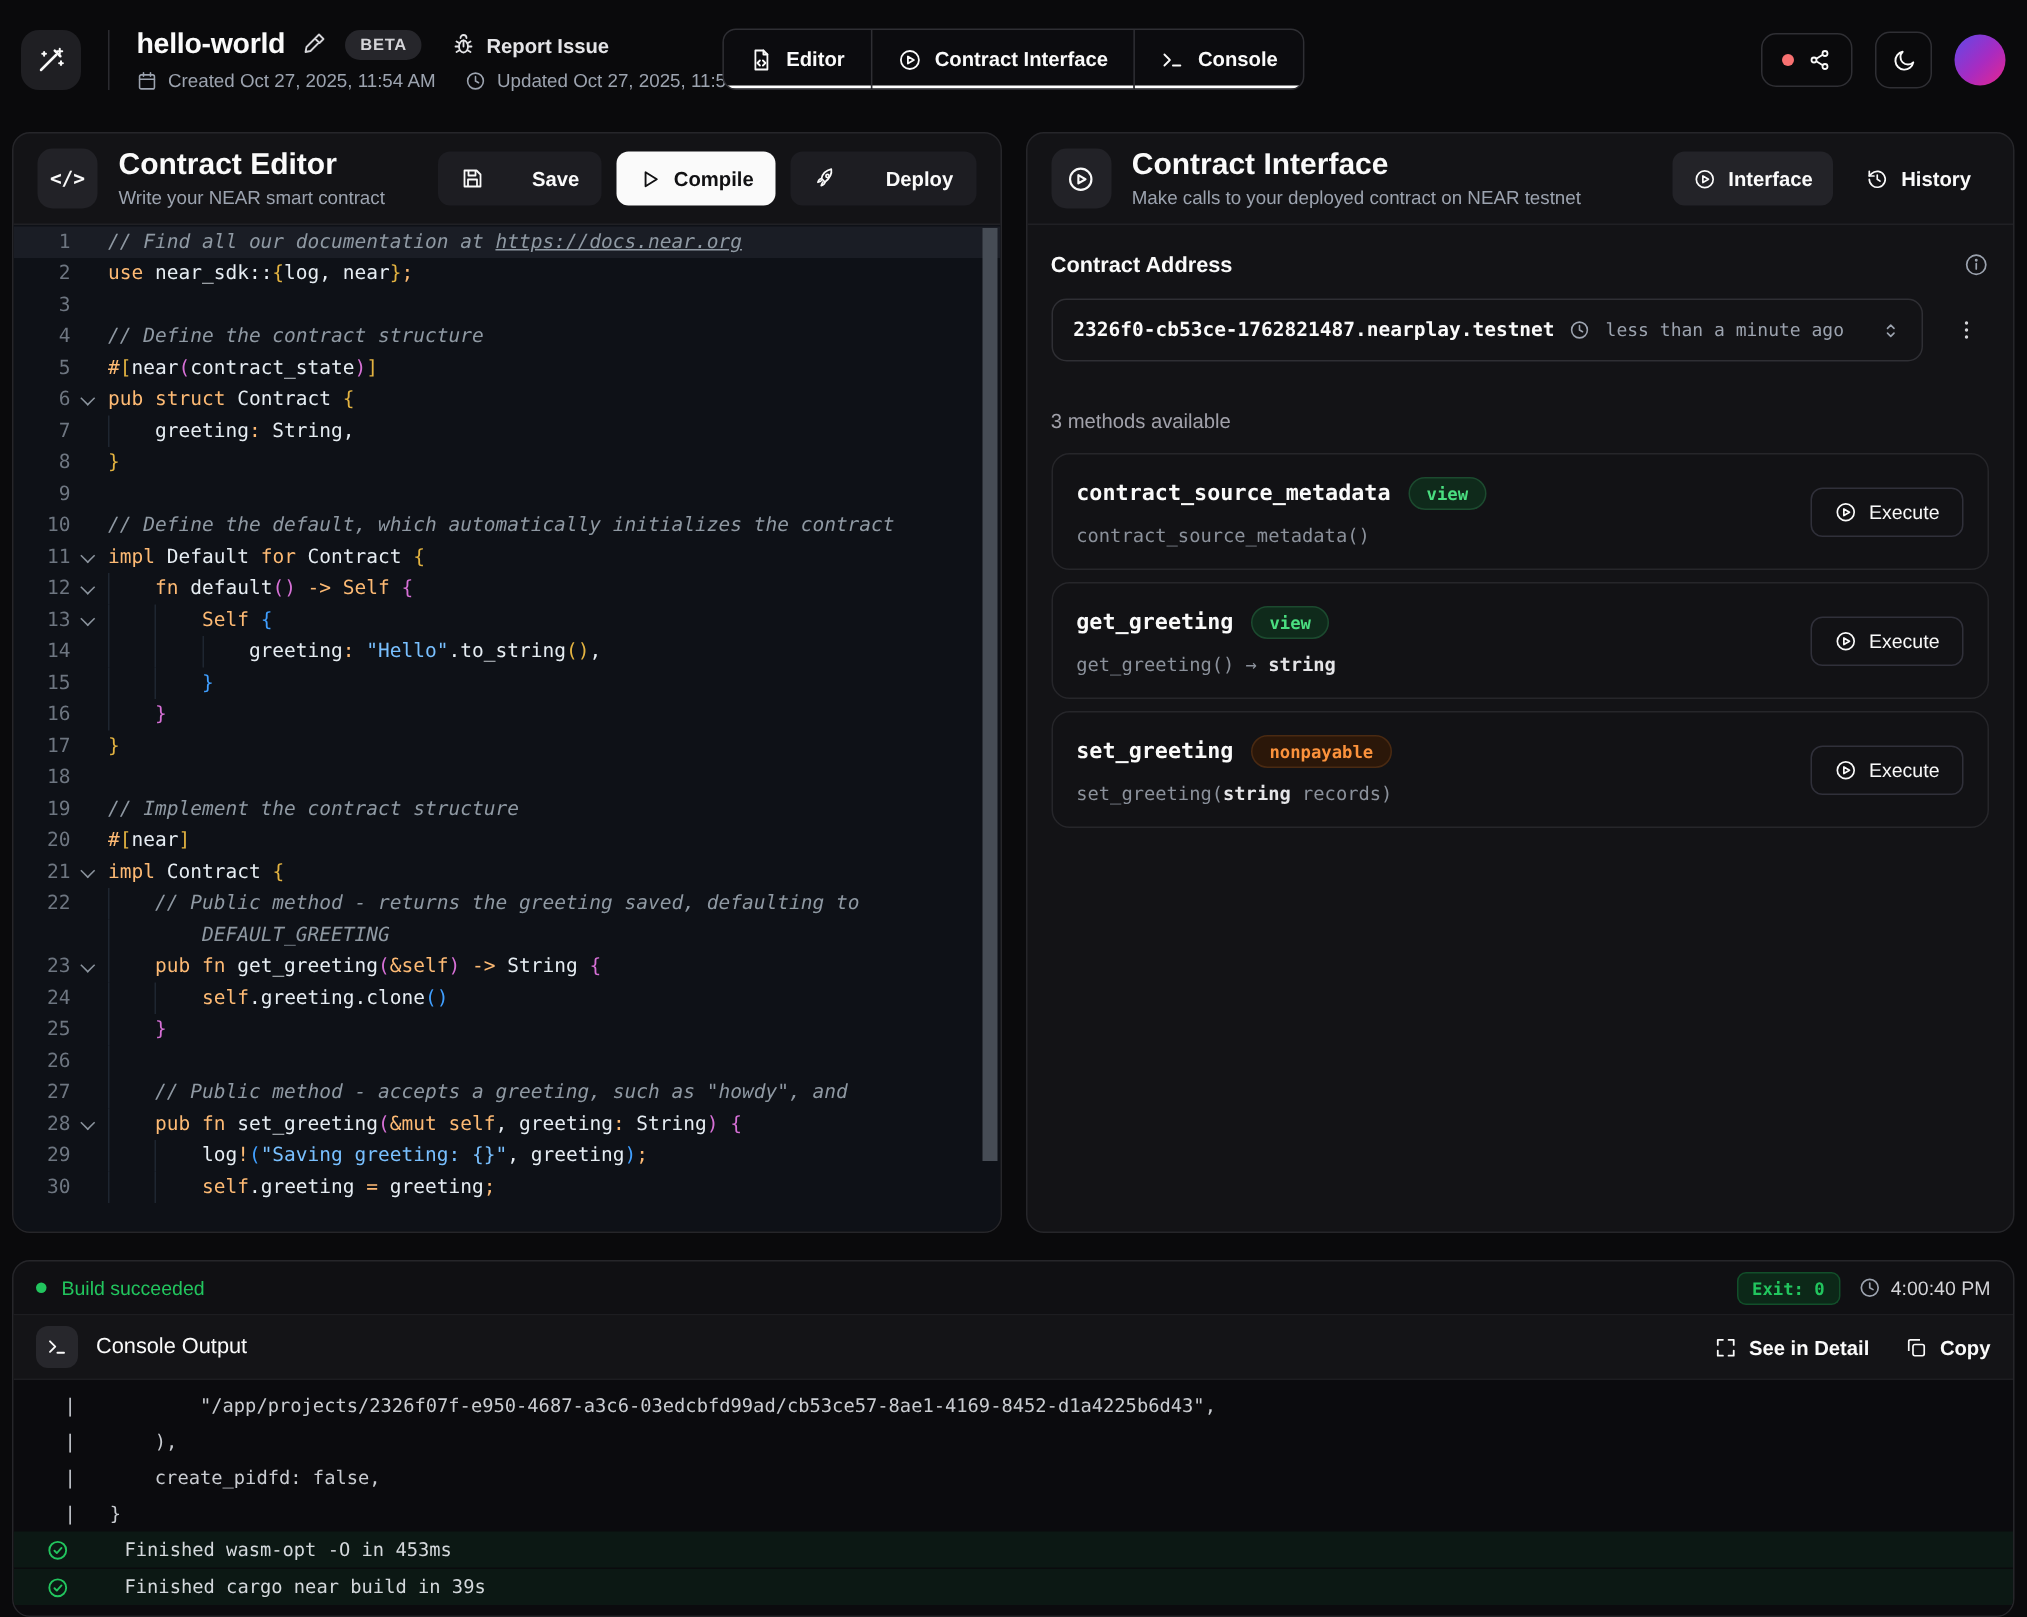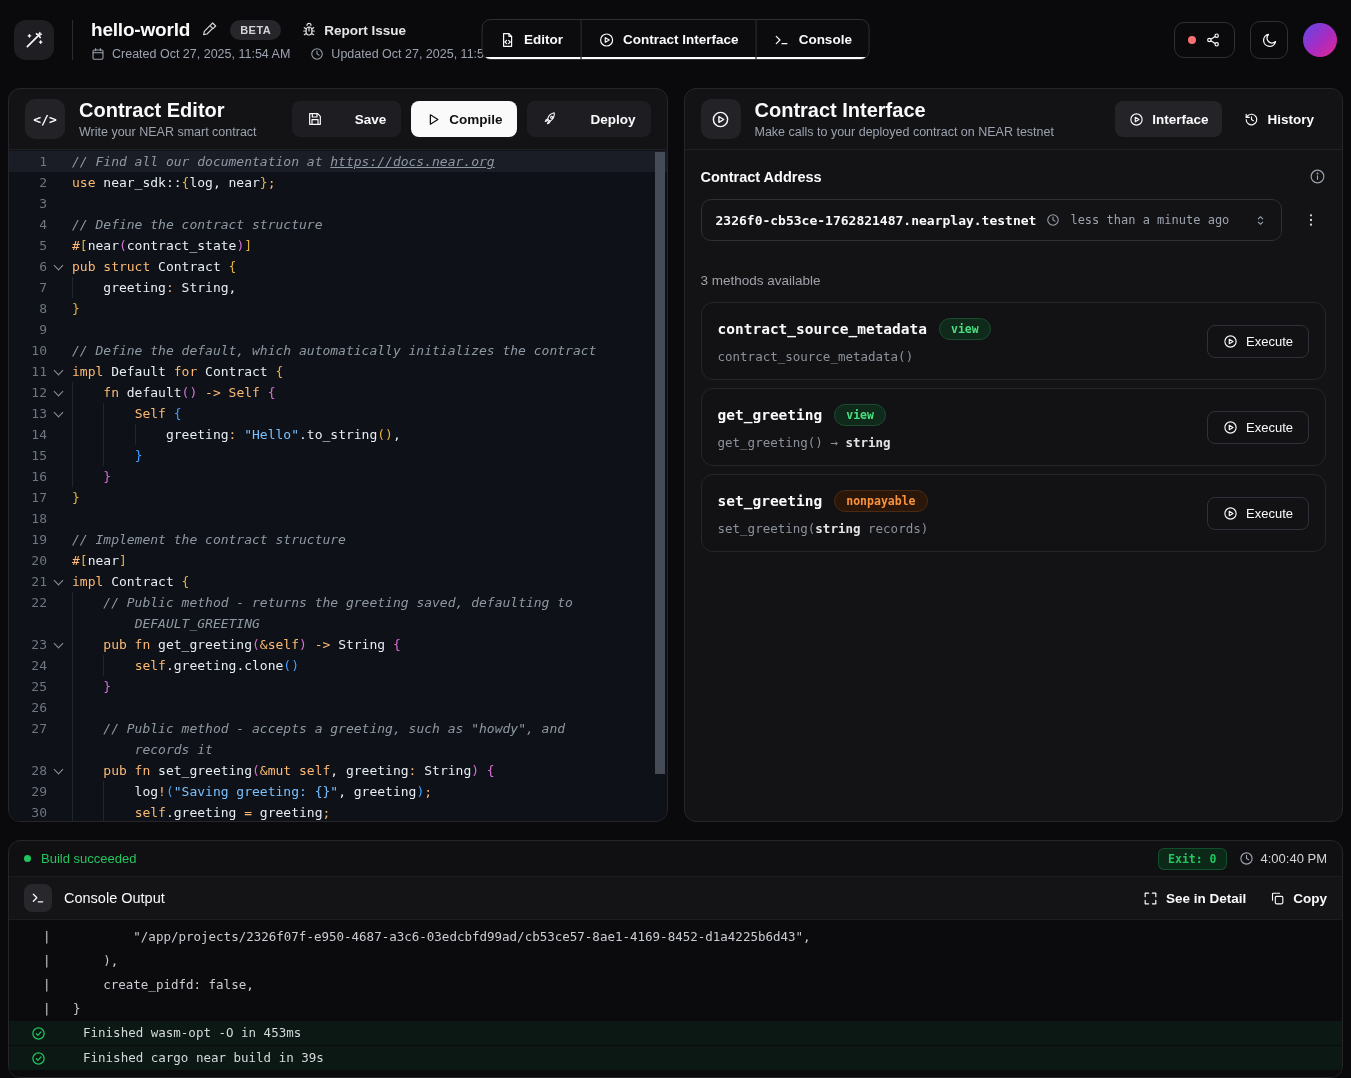--- a/index.html
+++ b/index.html
@@ -375,25 +375,20 @@
             <span class="ln">26</span>
             <span class="fold"></span>
             <span class="code-content"><span class="guide" style="left: calc(0ch + 3px);"></span></span>
           </div>
           <div class="code-row">
             <span class="ln">27</span>
             <span class="fold"></span>
             <span class="code-content"><span class="guide" style="left: calc(0ch + 3px);"></span><span class="tok-f">    </span><span class="tok-c">// Public method - accepts a greeting, such as "howdy", and</span></span>
           </div>
           <div class="code-row">
-            <span class="ln"></span>
-            <span class="fold"></span>
-            <span class="code-content"><span class="guide" style="left: calc(0ch + 3px);"></span><span class="tok-f">        </span><span class="tok-c">records it</span></span>
-          </div>
-          <div class="code-row">
             <span class="ln">28</span>
             <span class="fold has-fold"></span>
             <span class="code-content"><span class="guide" style="left: calc(0ch + 3px);"></span><span class="tok-f">    </span><span class="tok-k">pub fn</span><span class="tok-f"> set_greeting</span><span class="tok-p">(</span><span class="tok-k">&amp;mut self</span><span class="tok-f">, greeting</span><span class="tok-k">:</span><span class="tok-f"> String</span><span class="tok-p">)</span><span class="tok-p"> {</span></span>
           </div>
           <div class="code-row">
             <span class="ln">29</span>
             <span class="fold"></span>
             <span class="code-content"><span class="guide" style="left: calc(0ch + 3px);"></span><span class="guide" style="left: calc(4ch + 3px);"></span><span class="tok-f">        log</span><span class="tok-k">!</span><span class="tok-b">(</span><span class="tok-s">"Saving greeting: {}"</span><span class="tok-f">, greeting</span><span class="tok-b">)</span><span class="tok-k">;</span></span>
           </div>
           <div class="code-row">

